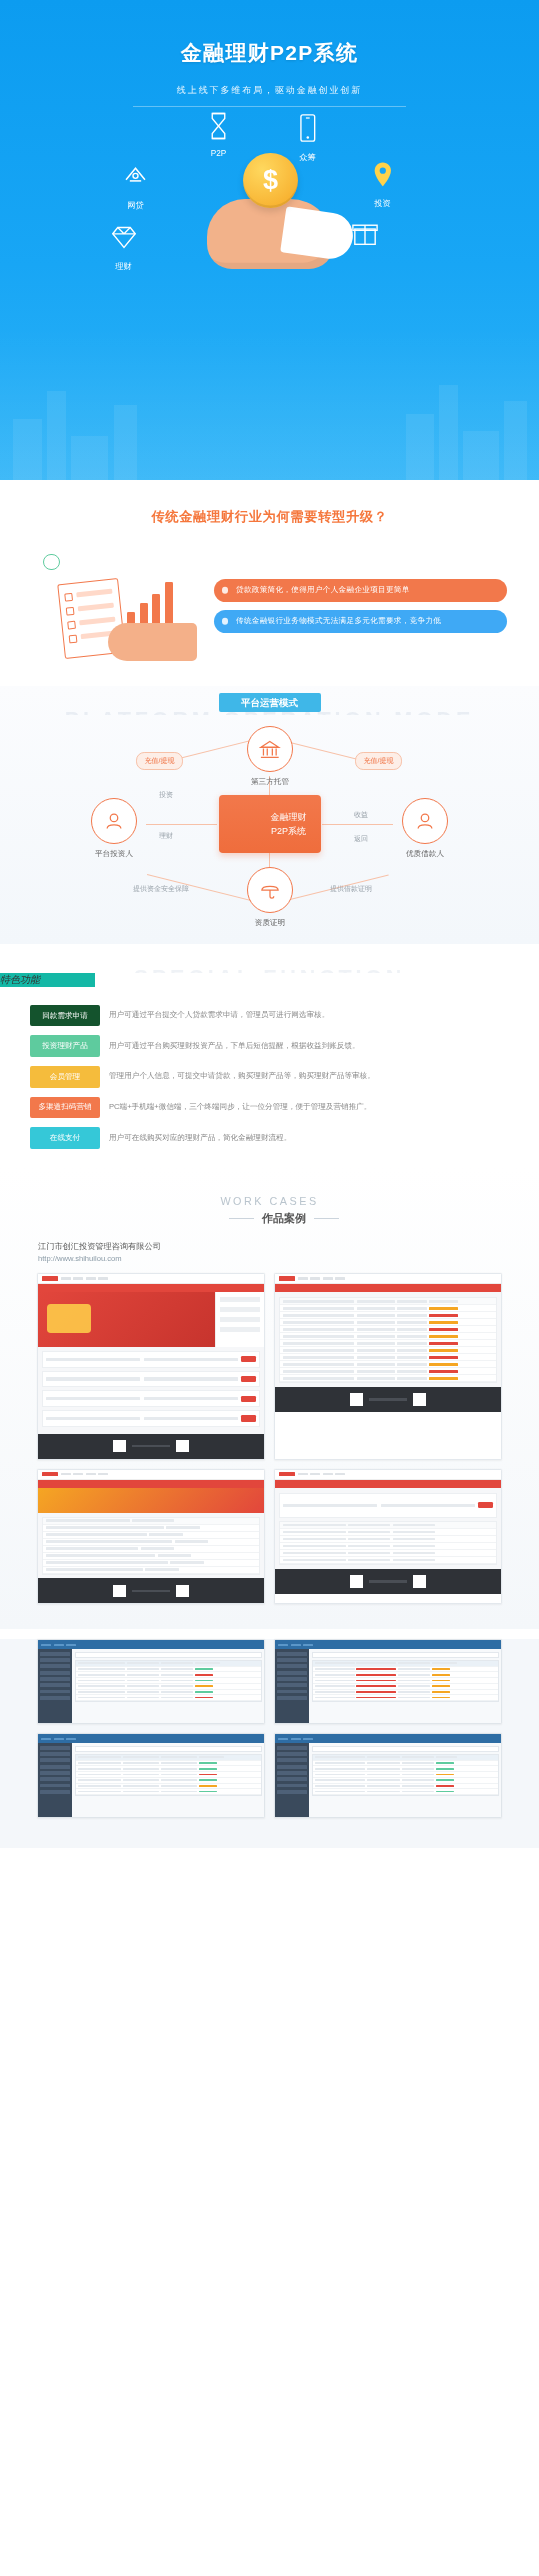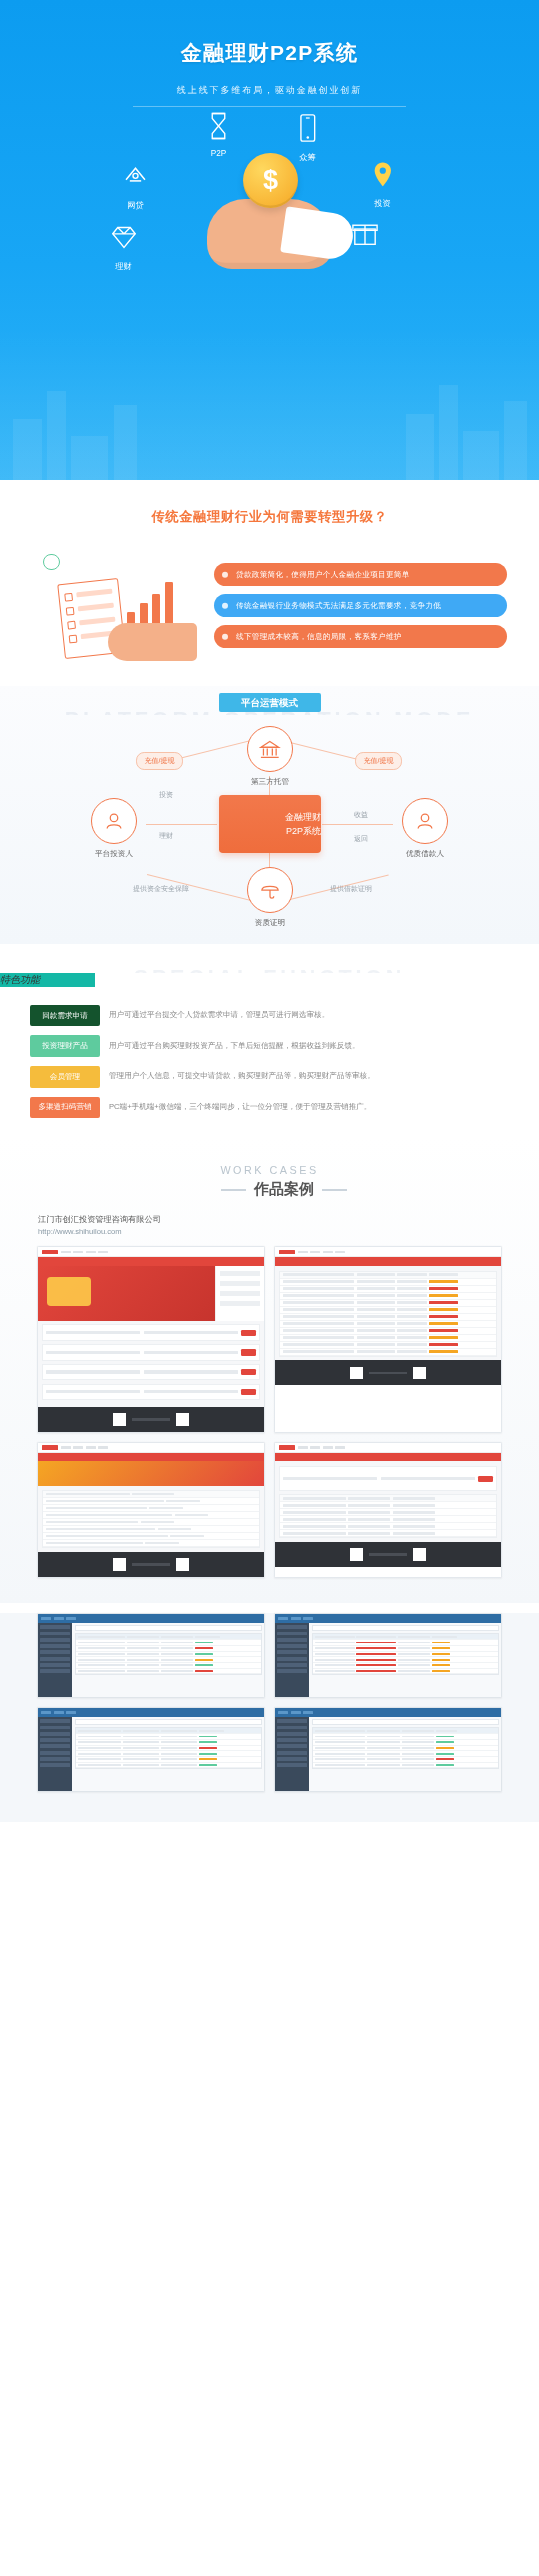--- a/index.html
+++ b/index.html
@@ -201,21 +201,21 @@
     width: 102px; margin: -21.6px auto 0;
     background:#3fb7e8; color:#fff; font-size:9.5px; font-weight:bold;
     text-align:center; line-height: 19px; height:19px; border-radius:1.9px;
     position: relative; z-index: 2;
   }
   .diagram { position: relative; height: 190px; margin-top: 16.5px; }
   .d-center {
     position:absolute; left: 219px; top: 66px; width: 102px; height: 58px;
     background: linear-gradient(180deg,#f2784b,#ef6d3c);
     border-radius:3.8px; color:#fff; display:flex; flex-direction:column;
-    align-items:flex-end; justify-content:center; font-size:9px; line-height:14px;
+    align-items:center; justify-content:center; font-size:9px; line-height:14px;
     box-shadow: 0 2.5px 6.3px rgba(242,120,75,0.3);
     padding-left: 37px;
   }
   .d-node {
     position:absolute; width: 66px; text-align:center;
   }
   .d-node .circle {
     width: 46px; height: 46px; margin: 0 auto 5px;
     border:1.3px solid #f2784b; border-radius:50%;
     background:#fff; display:flex; align-items:center; justify-content:center;
@@ -247,21 +247,21 @@
   .feat-tag.f4 { background:#f5bc3c; }
   .feat-tag.f5 { background:#35c8d8; }
   .feat-desc { font-size: 7.6px; color:#888; line-height: 12.7px; }
 
   
   .cases { background: linear-gradient(180deg,#ffffff 0%,#f4f7fa 100%); padding-bottom: 25px; }
   .cases-en {
     text-align:center; color:#b9c4cd; font-size: 10.8px; letter-spacing: 2.5px; padding-top: 27px;
   }
   .cases-cn {
-    text-align:center; font-size: 15px; font-weight:bold; color:#555; margin-top: 3.8px; padding-left: 29px;
+    text-align:center; font-size: 11px; font-weight:bold; color:#555; margin-top: 3.8px; padding-left: 29px;
   }
   .cases-cn .bar { display:inline-block; width:25px; height:1.3px; background:#cbd4dc; vertical-align: middle; margin: 0 7.6px;}
   .case-meta { margin: 15px 38px 0; }
   .case-name { font-size: 8.2px; color:#555; }
   .case-url { font-size: 7.6px; color:#8a9aa6; margin-top: 2.5px; }
   .shots { margin: 10px 37px 0; display:grid; grid-template-columns: 1fr 1fr; gap: 9px; }
   .shot {
     background:#fff; border:0.6px solid #e3e8ed; border-radius: 1.3px; overflow:hidden;
     box-shadow: 0 0.6px 1.9px rgba(0,0,0,0.05);
   }
@@ -428,24 +428,20 @@
       </div>
       <div class="upgrade-list">
         <div class="up-item c1">
           <span class="dot"></span>
           <span>贷款政策简化，使得用户个人金融企业项目更简单</span>
         </div>
         <div class="up-item c2">
           <span class="dot"></span>
           <span>传统金融银行业务物模式无法满足多元化需要求，竞争力低</span>
         </div>
-        <div class="up-item c3">
-          <span class="dot"></span>
-          <span>线下管理成本较高，信息的局限，客系客户维护</span>
-        </div>
       </div>
     </div>
   </div>
 
   <div class="section opmode">
     <div class="ghost-text">PLATFORM OPERATION MODE</div>
     <div class="ribbon">平台运营模式</div>
 
     <div class="diagram">
 
@@ -529,20 +525,24 @@
         <div class="feat-desc">用户可通过平台购买理财投资产品，下单后短信提醒，根据收益到账反馈。</div>
       </div>
       <div class="feat-row">
         <div class="feat-tag f4">会员管理</div>
         <div class="feat-desc">管理用户个人信息，可提交申请贷款，购买理财产品等，购买理财产品等审核。</div>
       </div>
       <div class="feat-row">
         <div class="feat-tag f3">多渠道扫码营销</div>
         <div class="feat-desc">PC端+手机端+微信端，三个终端同步，让一位分管理，便于管理及营销推广。</div>
       </div>
+      <div class="feat-row">
+        <div class="feat-tag f5">在线支付</div>
+        <div class="feat-desc">用户可在线购买对应的理财产品，简化金融理财流程。</div>
+      </div>
     </div>
   </div>
 
   <div class="section cases">
     <div class="cases-en">WORK CASES</div>
     <div class="cases-cn">
       <span class="bar"></span><span>作品案例</span><span class="bar"></span>
     </div>
 
     <div class="case-meta">

